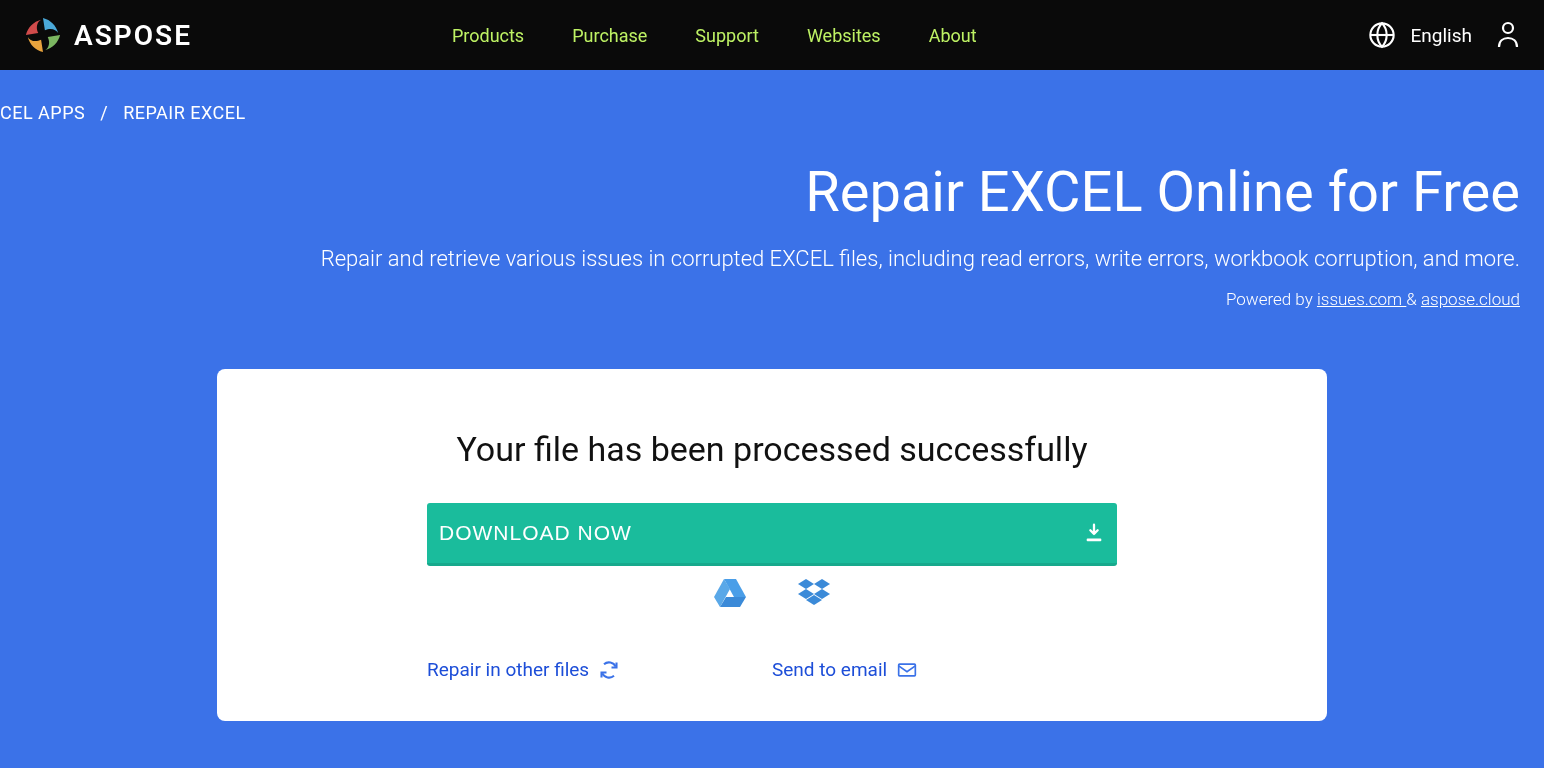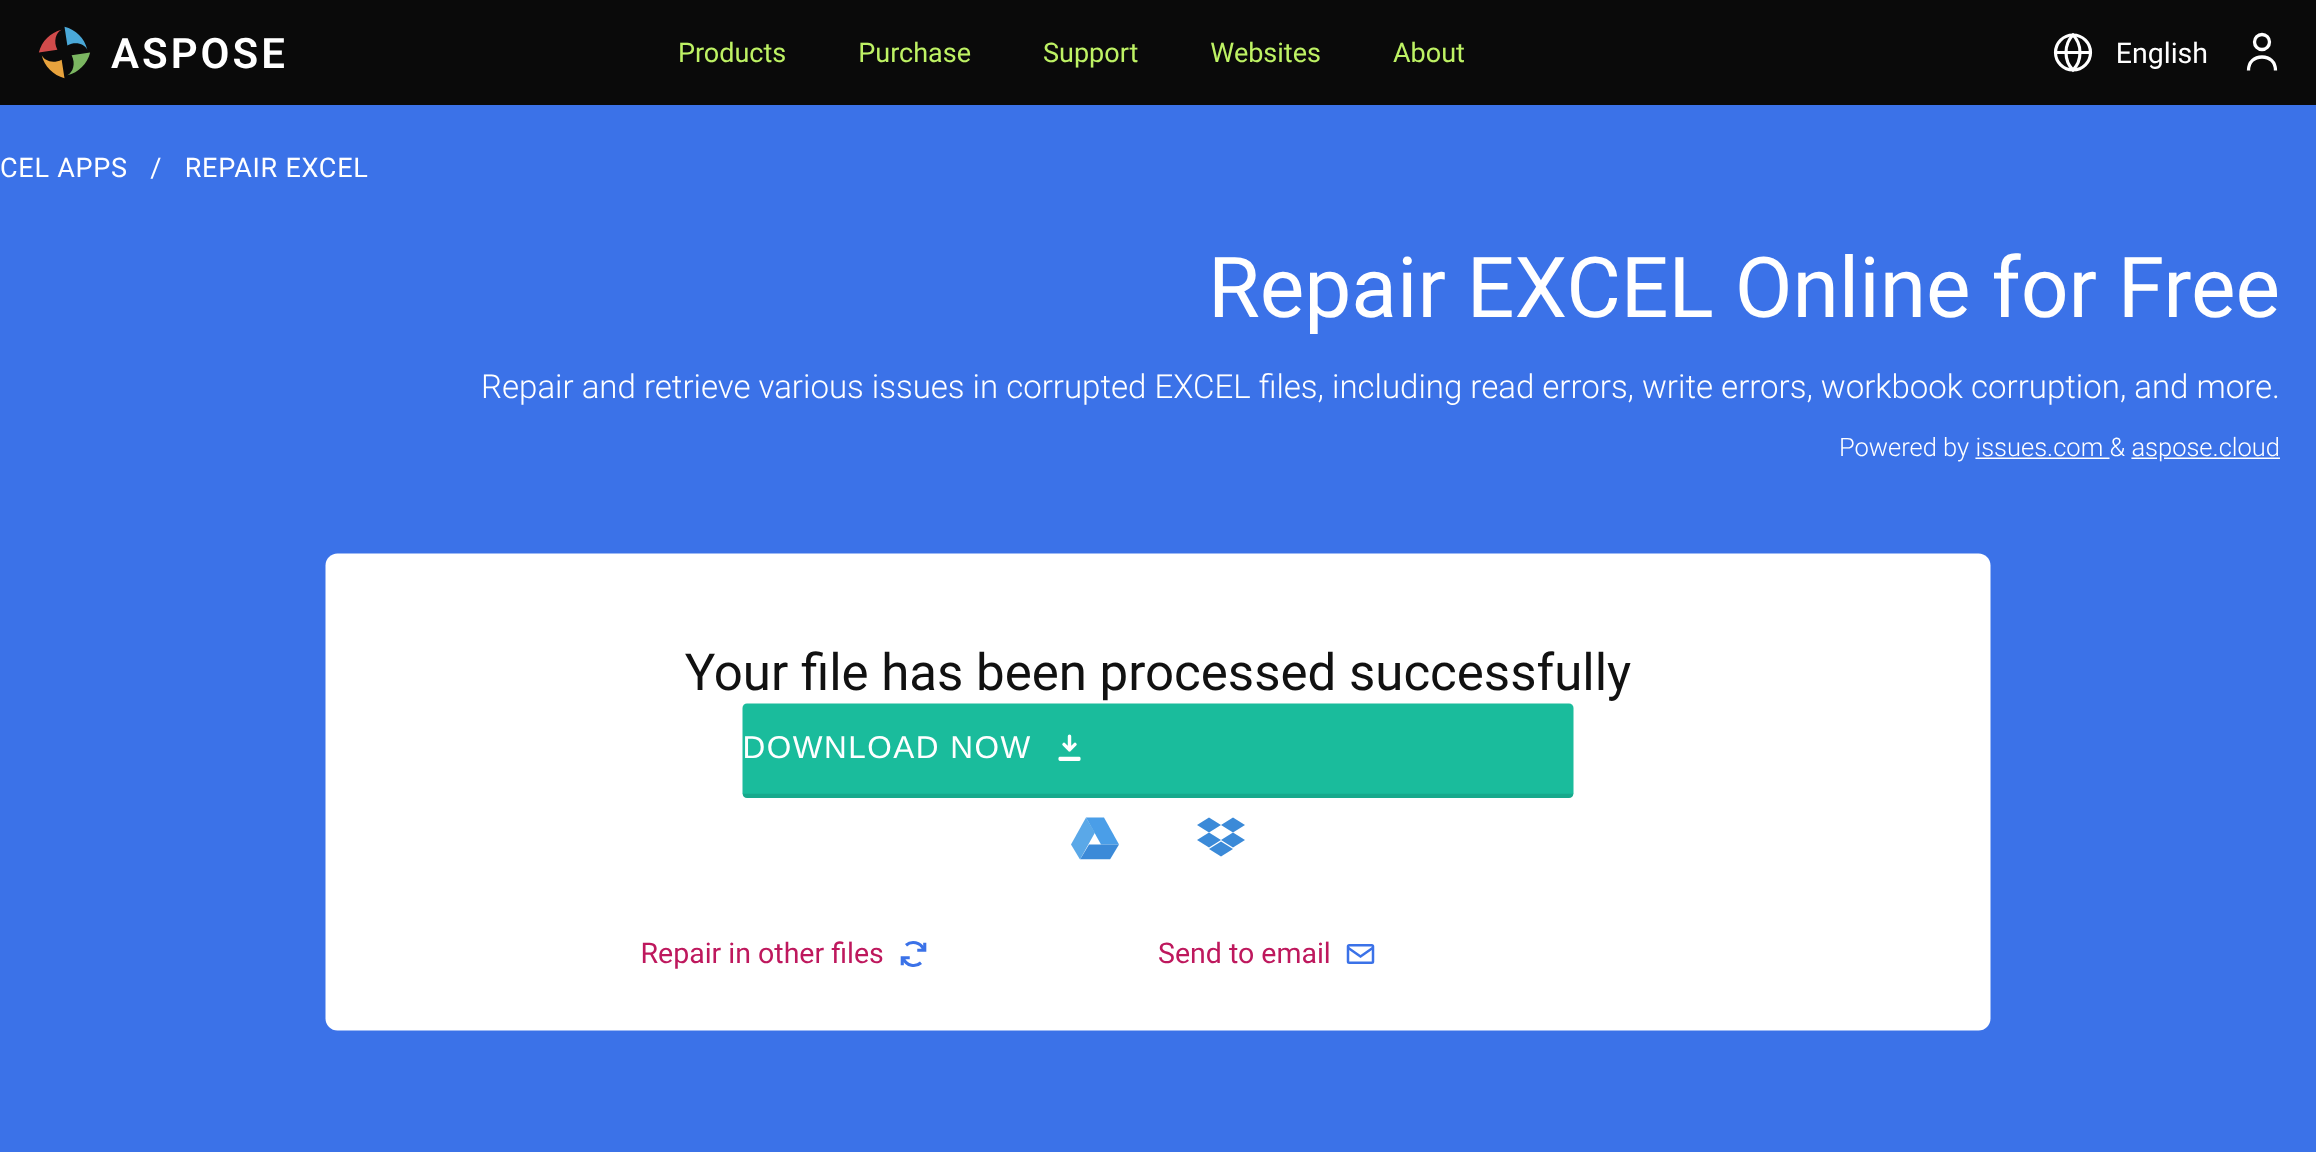--- a/index.html
+++ b/index.html
@@ -73,54 +73,54 @@
 .powered a { color: #fff; text-decoration: underline; cursor: pointer; }
 .card {
   background: #fff;
   color: #222;
   max-width: 1110px;
   margin: 30px auto 0;
   border-radius: 8px;
   padding: 60px 50px 40px;
   text-align: center;
 }
-.card-title { font-size: 34px; font-weight: 400; color: #111; }
+.card-title { font-size: 34px; font-weight: 400; color: #111; margin-bottom: 34px; }
 .download-btn {
   background: #1abc9c;
   color: #fff;
   border: none;
-  width: 554px;
+  width: 690px;
   max-width: 100%;
-  padding: 18px 0;
+  padding: 18px 12px;
   font-size: 21px;
   letter-spacing: 1px;
   border-radius: 3px;
   cursor: pointer;
   display: inline-flex;
   align-items: center;
-  justify-content: flex-start;
+  justify-content: space-between;
   gap: 14px;
   border-bottom: 3px solid #17a98c;
 }
 .save-cloud-label { font-size: 20px; font-weight: 700; color: #111; margin-top: 42px; margin-bottom: 22px; }
 .cloud-icons { display: flex; justify-content: center; gap: 32px; margin-bottom: 40px; }
 .cloud-icon-btn {
   width: 52px; height: 52px; border-radius: 50%; background: #fff;
   display: flex; align-items: center; justify-content: center; cursor: pointer;
 }
 .links-grid {
   display: grid;
   grid-template-columns: 1fr 1fr;
   max-width: 690px;
   margin: 0 auto;
   text-align: left;
   row-gap: 26px;
 }
 .link-item {
-  color: #be185d;
+  color: #1d4ed8;
   font-size: 19px;
   cursor: pointer;
   display: inline-flex;
   align-items: center;
   gap: 10px;
 }
 .link-right { justify-self: start; padding-left: 0; }
 .small-icon { width: 20px; height: 20px; }
 </style>
 </head>

